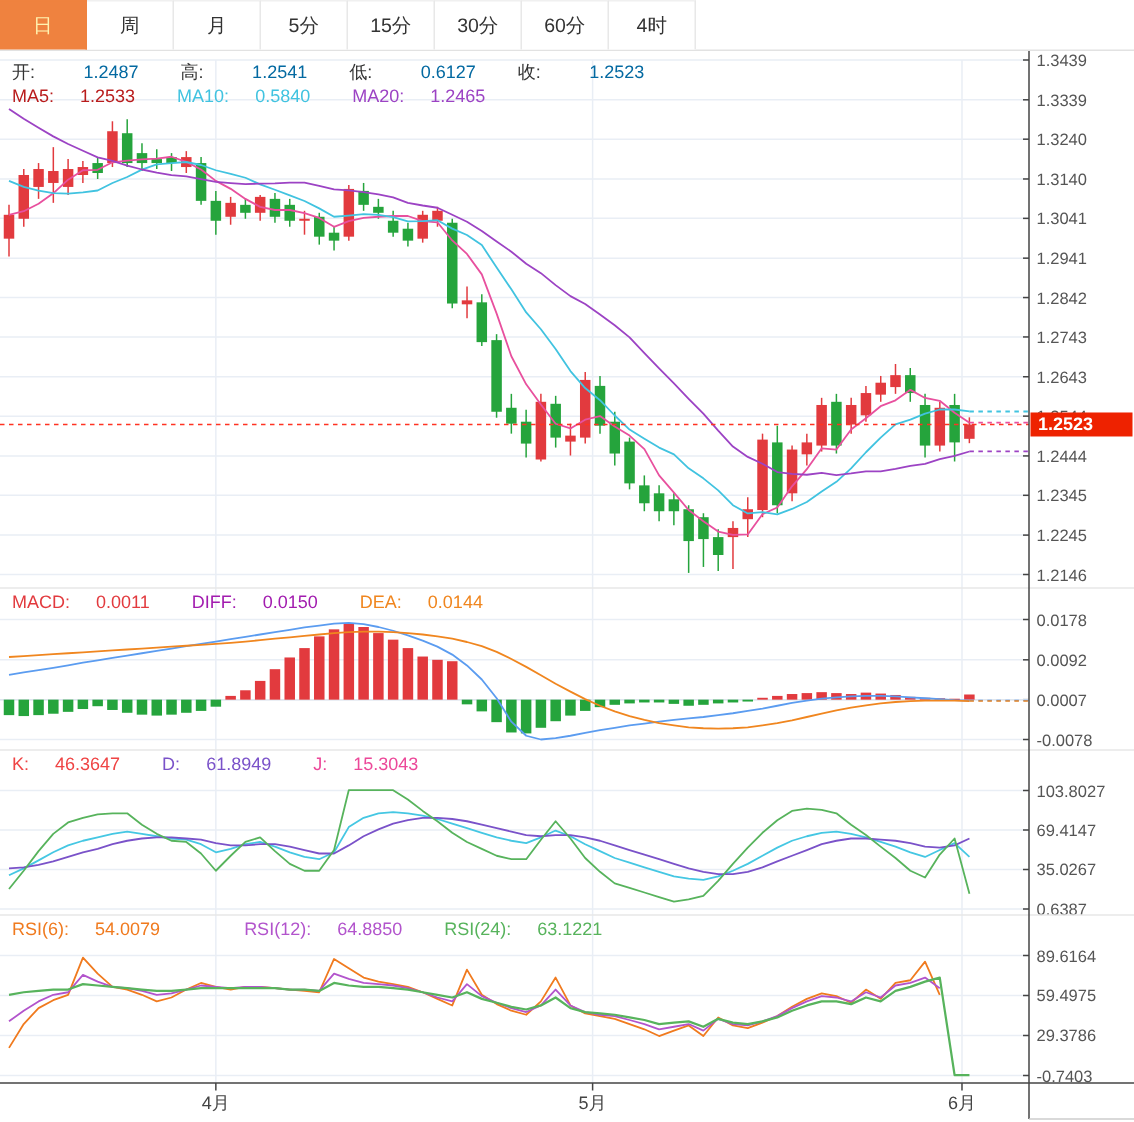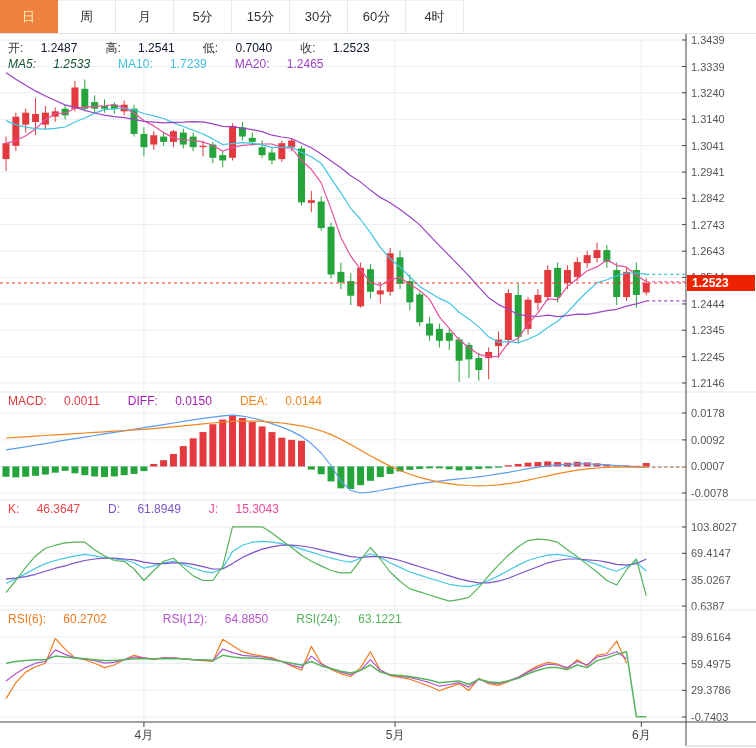--- a/index.html
+++ b/index.html
@@ -12,22 +12,22 @@
        border-top:1px solid #f0f0f0;display:flex;align-items:center;justify-content:center;
        font-size:13px;color:#333;background:#fff;cursor:pointer;}
   .tab.selected{background:#ef823f;color:#fff3b0;border-color:#ef823f;}
   
   #chart{position:absolute;left:0;top:0;z-index:1;}
   
   .hdr{position:absolute;left:8px;z-index:4;font-size:12px;white-space:nowrap;
        letter-spacing:0;}
   .hdr span{margin-right:14px;}
   .lbl{color:#333;}
-  .val-red{color:#0f172a;}
-  .ma5{color:#14532d;font-style:italic;} .ma10{color:#41c3e0;} .ma20{color:#9c43c4;}
+  .val-red{color:#0369a1;margin-left:15px;}
+  .ma5{color:#b91c1c;} .ma10{color:#41c3e0;} .ma20{color:#9c43c4;}
   .diff{color:#a21caf;} .dea{color:#f0861f;} .macd{color:#e23a3e;}
   .kk{color:#ef4444;} .dd{color:#7a52c9;} .jj{color:#ec4899;}
   .r6{color:#f07a1e;} .r12{color:#b254cc;margin-left:28px;} .r24{color:#57b35c;}
 </style>
 </head>
 <body>
 
 <div id="app">
   <div id="tabbar">
       <div class="tab selected">日</div>
@@ -348,31 +348,31 @@
       <path d="M6.0 592.7L15.8 580.5L25.7 567.4L35.5 555.9L45.4 548.3L55.3 545.2L65.1 542.9L75.0 542.2L84.8 542.2L94.6 549.8L104.5 555.9L114.3 560.5L124.2 561.3L134.0 569.0L143.9 580.5L153.8 570.5L163.6 561.3L173.4 558.2L183.3 567.4L193.2 575.9L203.0 580.5L212.8 580.5L222.7 566.7L232.5 526.8L242.4 526.8L252.3 526.8L262.1 526.8L271.9 533.0L281.8 540.6L291.6 547.5L301.5 555.2L311.3 561.3L321.2 565.9L331.1 570.5L340.9 572.8L350.8 572.8L360.6 559.8L370.4 547.5L380.3 559.0L390.1 572.0L400.0 581.2L409.8 588.9L419.7 591.9L429.6 595.0L439.4 598.1L449.3 601.1L459.1 599.6L468.9 597.3L478.8 587.3L488.6 575.9L498.5 565.1L508.3 555.2L518.2 546.8L528.0 540.6L537.9 539.1L547.8 539.9L557.6 542.2L567.4 549.8L577.3 556.7L587.1 564.4L597.0 572.0L606.9 580.5L616.7 585.0L626.5 569.7L636.4 559.0L646.3 595.8" fill="none" stroke="#57b35c" stroke-width="1.2" stroke-linejoin="round"></path>
       <path d="M6.0 698.6L15.8 682.7L25.7 672.1L35.5 666.8L45.4 663.2L55.3 638.4L65.1 649.1L75.0 657.9L84.8 659.7L94.6 663.2L104.5 667.6L114.3 665.0L124.2 659.7L134.0 655.3L143.9 657.9L153.8 659.7L163.6 657.9L173.4 657.9L183.3 658.8L193.2 659.7L203.0 660.6L212.8 661.5L222.7 639.3L232.5 645.5L242.4 651.7L252.3 654.4L262.1 656.1L271.9 657.9L281.8 661.5L291.6 665.9L301.5 670.3L311.3 646.4L321.2 663.2L331.1 669.4L340.9 673.8L350.8 676.5L360.6 667.6L370.4 651.7L380.3 670.3L390.1 675.6L400.0 677.4L409.8 679.2L419.7 682.7L429.6 686.2L439.4 690.7L449.3 687.1L459.1 683.6L468.9 690.7L478.8 678.3L488.6 683.6L498.5 685.4L508.3 681.8L518.2 677.4L528.0 671.2L537.9 665.9L547.8 662.3L557.6 664.1L567.4 668.5L577.3 659.7L587.1 665.9L597.0 655.3L606.9 653.5L616.7 641.1L626.5 663.2" fill="none" stroke="#f07a1e" stroke-width="1.2" stroke-linejoin="round"></path>
       <path d="M6.0 680.9L15.8 673.8L25.7 667.6L35.5 663.2L45.4 661.5L55.3 649.9L65.1 654.4L75.0 657.9L84.8 658.8L94.6 660.6L104.5 663.2L114.3 662.3L124.2 659.7L134.0 657.0L143.9 657.9L153.8 658.8L163.6 657.9L173.4 657.9L183.3 658.8L193.2 659.7L203.0 659.7L212.8 660.6L222.7 649.1L232.5 652.6L242.4 655.3L252.3 656.1L262.1 657.0L271.9 658.8L281.8 661.5L291.6 665.0L301.5 667.6L311.3 656.1L321.2 664.1L331.1 668.5L340.9 672.1L350.8 674.7L360.6 670.3L370.4 659.7L380.3 670.3L390.1 674.7L400.0 676.5L409.8 677.4L419.7 680.0L429.6 682.7L439.4 686.2L449.3 684.5L459.1 682.7L468.9 687.1L478.8 679.2L488.6 682.7L498.5 683.6L508.3 680.9L518.2 677.4L528.0 672.1L537.9 667.6L547.8 664.1L557.6 665.0L567.4 667.6L577.3 661.5L587.1 665.0L597.0 657.0L606.9 655.3L616.7 651.7L626.5 658.8" fill="none" stroke="#b254cc" stroke-width="1.2" stroke-linejoin="round"></path>
       <path d="M6.0 663.2L15.8 661.5L25.7 660.6L35.5 659.7L45.4 659.7L55.3 656.1L65.1 657.0L75.0 657.9L84.8 658.8L94.6 659.7L104.5 660.6L114.3 660.6L124.2 659.7L134.0 658.8L143.9 658.8L153.8 658.8L163.6 658.8L173.4 658.8L183.3 658.8L193.2 659.7L203.0 659.7L212.8 660.6L222.7 655.3L232.5 657.0L242.4 657.9L252.3 657.9L262.1 658.8L271.9 659.7L281.8 661.5L291.6 663.2L301.5 665.0L311.3 661.5L321.2 665.9L331.1 668.5L340.9 671.2L350.8 673.0L360.6 670.3L370.4 665.0L380.3 672.1L390.1 674.7L400.0 675.6L409.8 676.5L419.7 678.3L429.6 680.0L439.4 682.7L449.3 681.8L459.1 680.9L468.9 684.5L478.8 679.2L488.6 681.8L498.5 682.7L508.3 680.9L518.2 678.3L528.0 673.8L537.9 670.3L547.8 667.6L557.6 667.6L567.4 669.4L577.3 665.0L587.1 667.6L597.0 660.6L606.9 657.9L616.7 654.4L626.5 651.7L636.4 716.8L646.3 716.8" fill="none" stroke="#57b35c" stroke-width="1.5" stroke-linejoin="round"></path>
       <line x1="0" y1="722" x2="756" y2="722" stroke="#444444" stroke-width="1"></line>
       <line x1="686" y1="34" x2="686" y2="746" stroke="#444444" stroke-width="1"></line>
       <line x1="686" y1="746" x2="756" y2="746" stroke="#cccccc" stroke-width="1"></line>
     </svg>
 
   <div class="hdr" style="top:40px">
-    <span><span class="lbl">开:</span> <span class="val-red">1.2487</span></span><span><span class="lbl">高:</span> <span class="val-red">1.2541</span></span><span><span class="lbl">低:</span> <span class="val-red">0.7040</span></span><span><span class="lbl">收:</span> <span class="val-red">1.2523</span></span>
+    <span><span class="lbl">开:</span> <span class="val-red">1.2487</span></span><span><span class="lbl">高:</span> <span class="val-red">1.2541</span></span><span><span class="lbl">低:</span> <span class="val-red">0.6127</span></span><span><span class="lbl">收:</span> <span class="val-red">1.2523</span></span>
   </div>
 
   <div class="hdr" style="top:57px">
-    <span class="ma5"><span>MA5:</span> <span>1.2533</span></span><span class="ma10"><span>MA10:</span> <span>1.7239</span></span><span class="ma20"><span>MA20:</span> <span>1.2465</span></span>
+    <span class="ma5"><span>MA5:</span> <span>1.2533</span></span><span class="ma10"><span>MA10:</span> <span>0.5840</span></span><span class="ma20"><span>MA20:</span> <span>1.2465</span></span>
   </div>
 
   <div class="hdr" style="top:394px">
     <span class="macd"><span>MACD:</span> <span>0.0011</span></span><span class="diff"><span>DIFF:</span> <span>0.0150</span></span><span class="dea"><span>DEA:</span> <span>0.0144</span></span>
   </div>
 
   <div class="hdr" style="top:502px">
     <span class="kk"><span>K:</span> <span>46.3647</span></span><span class="dd"><span>D:</span> <span>61.8949</span></span><span class="jj"><span>J:</span> <span>15.3043</span></span>
   </div>
 
   <div class="hdr" style="top:612px">
-    <span class="r6"><span>RSI(6):</span> <span>60.2702</span></span><span class="r12"><span>RSI(12):</span> <span>64.8850</span></span><span class="r24"><span>RSI(24):</span> <span>63.1221</span></span>
+    <span class="r6"><span>RSI(6):</span> <span>54.0079</span></span><span class="r12"><span>RSI(12):</span> <span>64.8850</span></span><span class="r24"><span>RSI(24):</span> <span>63.1221</span></span>
   </div>
 </div>
 
 </body></html>

